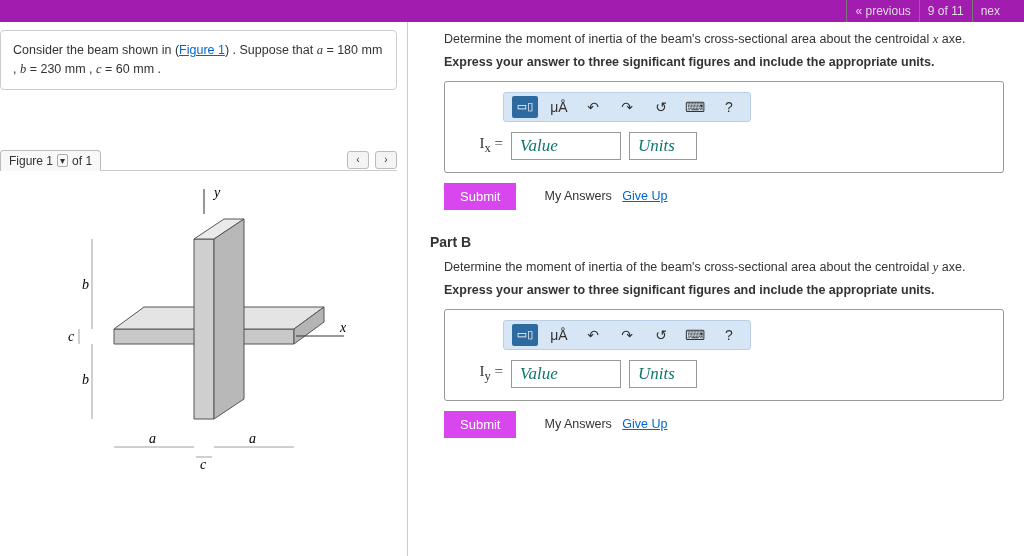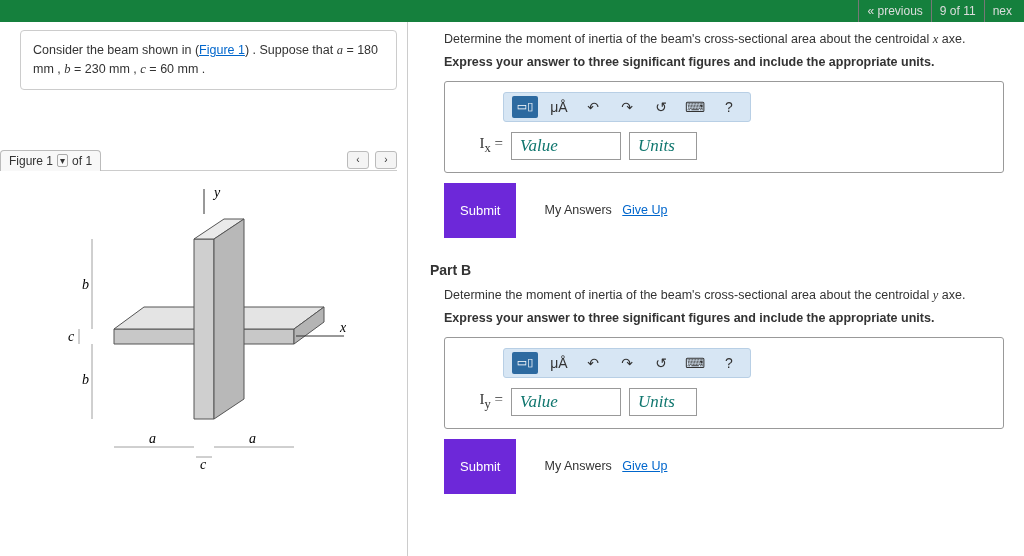--- a/index.html
+++ b/index.html
@@ -6,26 +6,26 @@
   body {
     font-family: Arial, Helvetica, sans-serif;
     font-size: 13px;
     color: #333;
     background: #fff;
     width: 1024px;
     height: 556px;
     overflow: hidden;
   }
   .topbar {
-    background: #15803d;
+    background: #a21caf;
     height: 22px;
     display: flex;
     justify-content: flex-end;
     align-items: flex-end;
-    padding: 0 4px;
+    padding: 0 16px;
     font-size: 12px;
   }
   .topbar span, .topbar a {
     color: #ddd;
     border-left: 1px solid #777;
     padding: 0 8px;
     height: 22px;
     line-height: 22px;
     text-decoration: none;
   }
@@ -48,21 +48,20 @@
     font-weight: normal;
     margin-bottom: 14px;
     color: #333;
   }
   .desc-box {
     border: 1px solid #ccc;
     border-radius: 4px;
     padding: 10px 12px;
     font-size: 12.5px;
     line-height: 1.5;
-    margin-left: 20px;
   }
   .desc-box a { color: #0066cc; text-decoration: underline; }
   .var { font-style: italic; font-family: 'Times New Roman', serif; }
 
   .fig-head {
     display: flex;
     align-items: center;
     margin-top: 60px;
     gap: 6px;
   }
@@ -162,24 +161,24 @@
   .units-input { width: 68px; }
 
   .submit-row {
     margin: 10px 0 0 14px;
     display: flex;
     align-items: center;
     gap: 28px;
     font-size: 12.5px;
   }
   .submit-btn {
-    background: #6d28d9;
+    background: #d946ef;
     color: #fff;
     border: none;
-    padding: 20px 16px;
+    padding: 6px 16px;
     font-size: 13px;
     cursor: pointer;
   }
   .submit-row a { color: #0066cc; text-decoration: underline; }
   .selectish { font-size:10px; border:1px solid #aaa; padding:0 2px; border-radius:2px;}
 </style>
 </head>
 <body>
 
 <div class="topbar">

